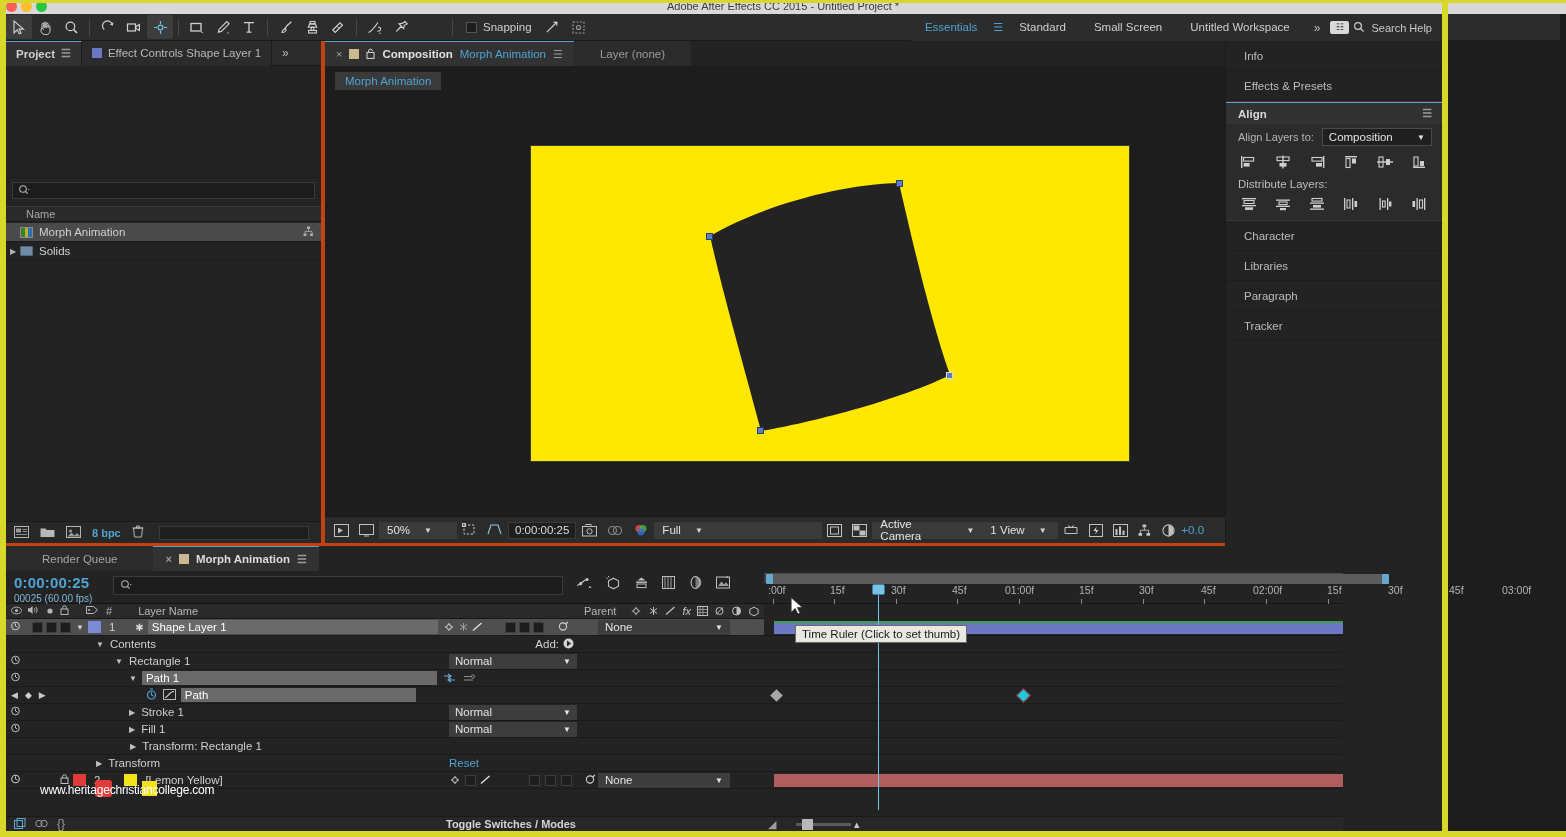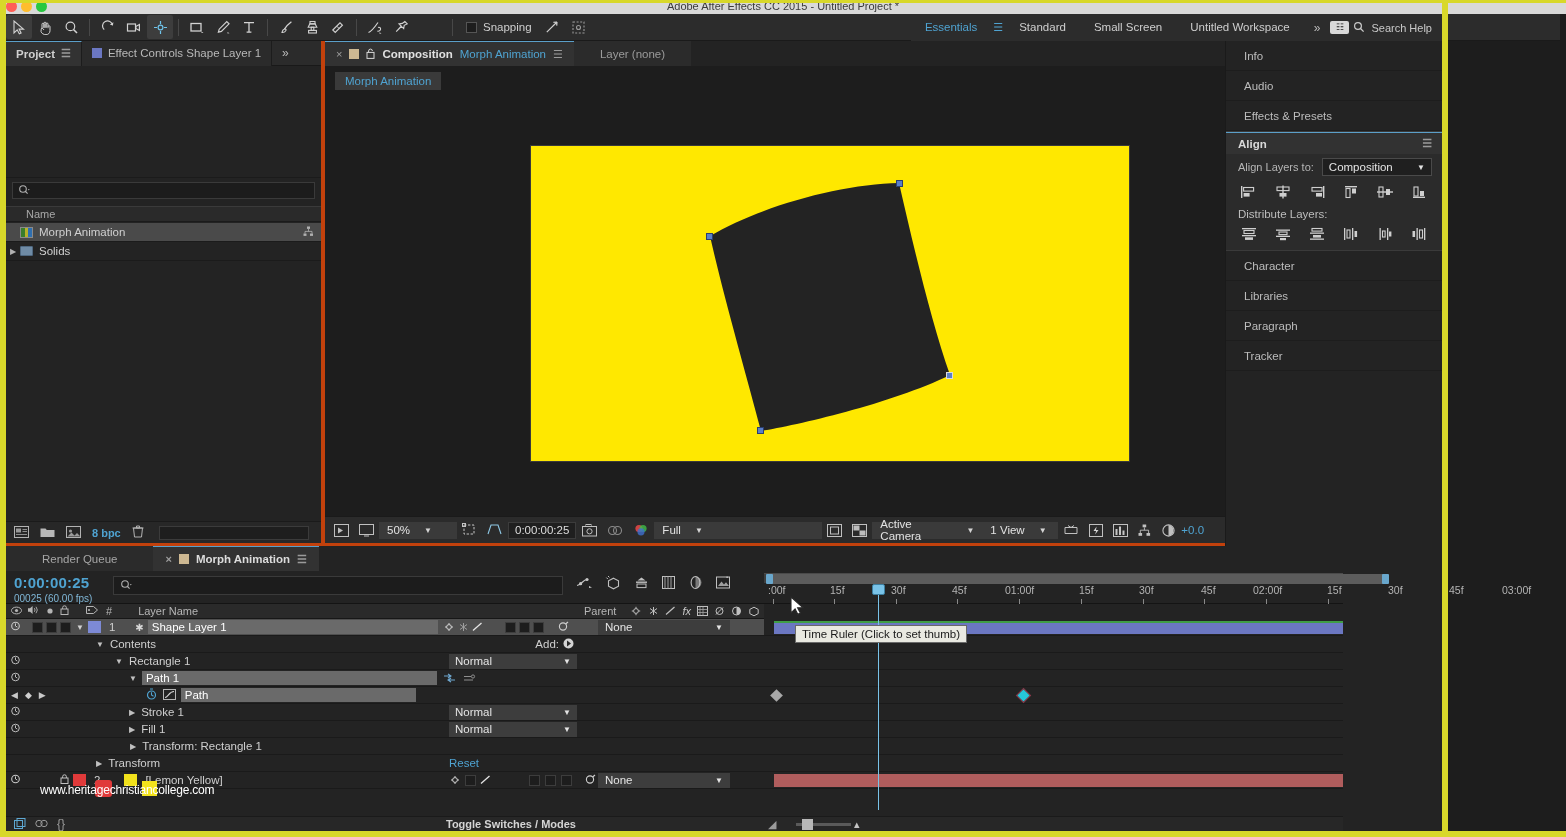--- a/index.html
+++ b/index.html
@@ -555,23 +555,20 @@
         </svg>
     </span>
     <span class="teal">+0.0</span>
   </div>
 
   <div class="side">
     <div class="sidebtn">
       <span>Info</span>
     </div>
     <div class="sidebtn">
-      <span>Audio</span>
-    </div>
-    <div class="sidebtn">
       <span>Effects &amp; Presets</span>
     </div>
 
     <div class="align-panel">
       <div class="align-hdr">
         <span>Align</span>
         <span class="hamb">☰</span>
       </div>
       <div class="align-row">
         <span>Align Layers to:</span>

